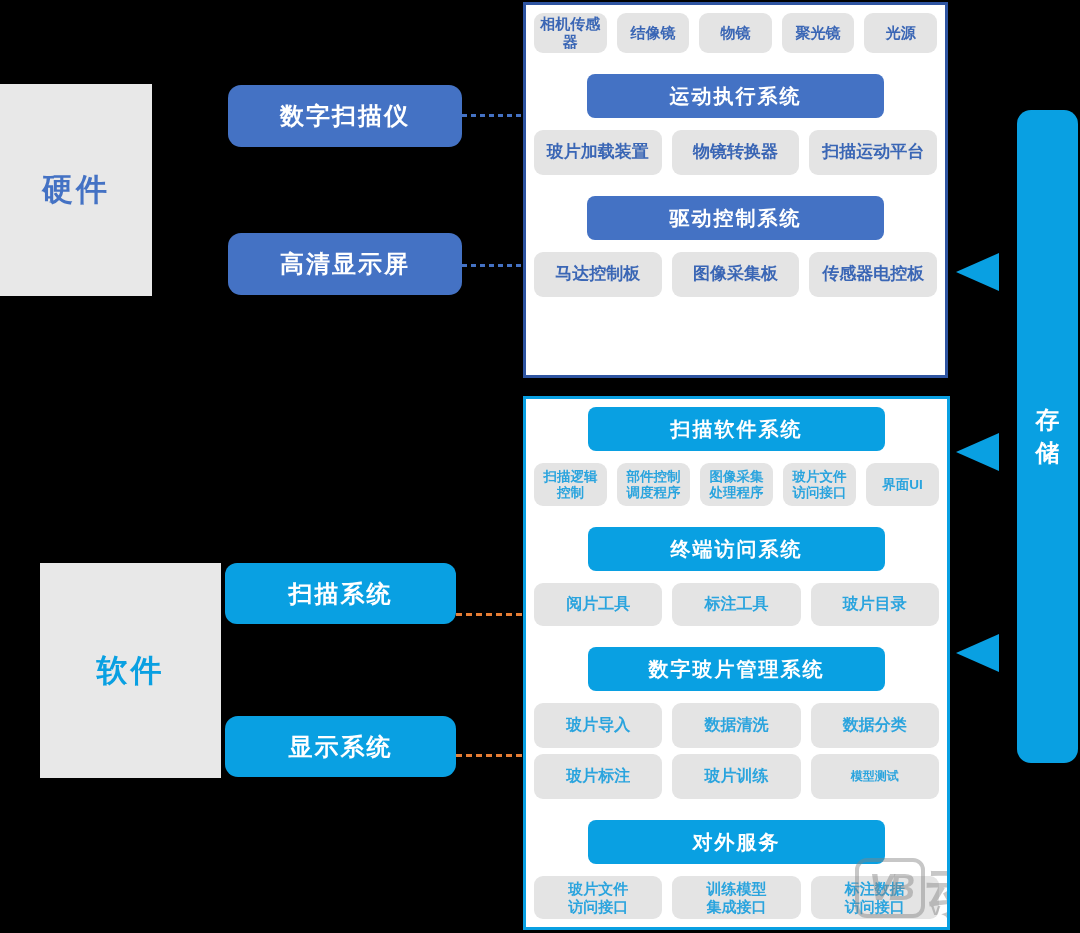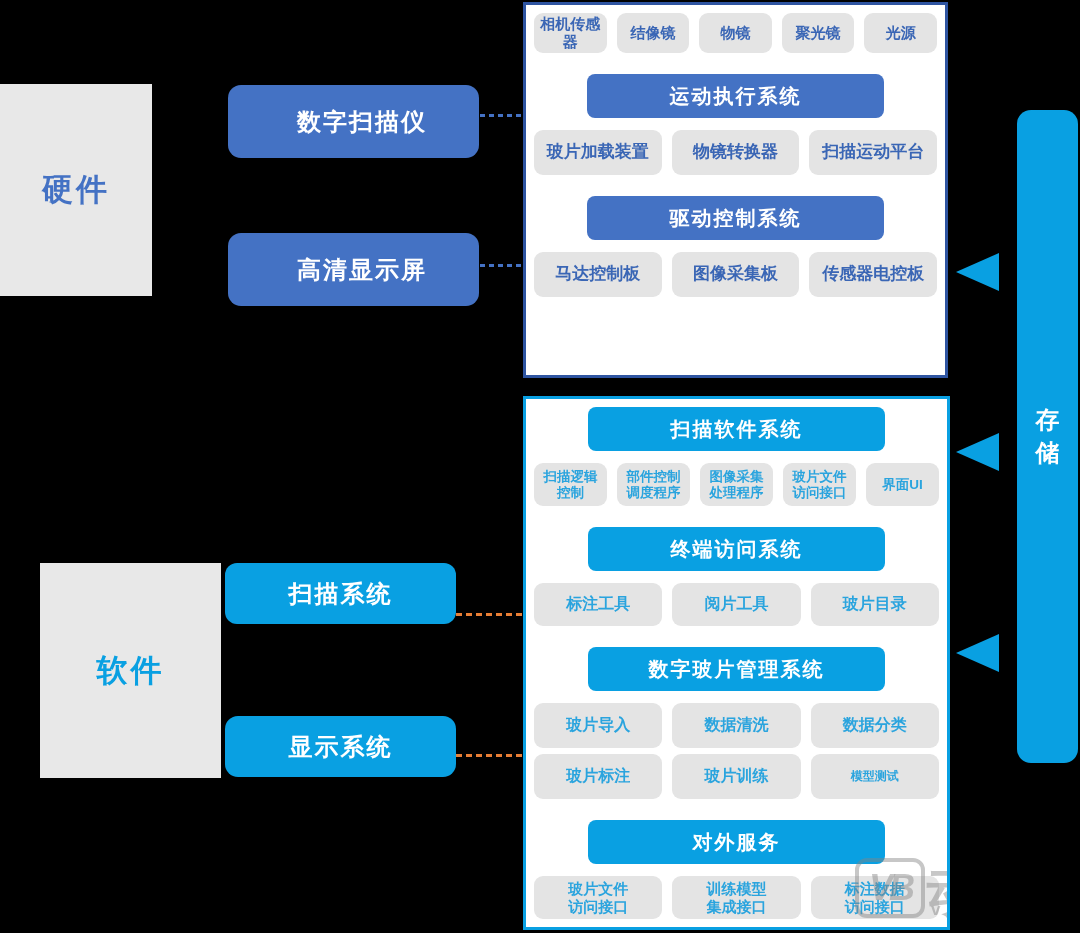--- a/index.html
+++ b/index.html
@@ -13,21 +13,21 @@
   .side-box .lbl{font-size:31px;font-weight:bold;letter-spacing:3px;}
   #hw-box{left:0;top:84px;width:152px;height:212px;}
   #hw-box .lbl{color:var(--hw-accent);}
   #sw-box{left:0;top:563px;width:181px;height:215px;margin-left:40px;}
   #sw-box .lbl{color:var(--sw-accent);}
   
   .big-btn{
     position:absolute;border-radius:13px;display:flex;align-items:center;justify-content:center;
     color:#fff;font-size:24px;font-weight:bold;letter-spacing:2px;
   }
-  .big-btn.hw{background:var(--hw-accent);left:228px;width:234px;height:73px;padding-left:17px;}
+  .big-btn.hw{background:var(--hw-accent);left:228px;width:234px;height:62px;}
   .big-btn.sw{background:var(--sw-accent);left:225px;width:231px;height:61px;}
   #btn-hw-0{top:85px;} #btn-hw-1{top:233px;}
   #btn-sw-0{top:563px;border-radius:12px;} #btn-sw-1{top:716px;}
   
   .dash{position:absolute;height:3px;}
   .dash.blue{background:repeating-linear-gradient(90deg,var(--hw-accent) 0 5px,transparent 5px 9px);}
   .dash.orange{background:repeating-linear-gradient(90deg,var(--orange) 0 6px,transparent 6px 10px);}
   #conn-hw-0{left:462px;top:114px;width:60px;}
   #conn-hw-1{left:462px;top:264px;width:60px;}
   #conn-sw-0{left:456px;top:613px;width:66px;}
@@ -170,24 +170,24 @@
           </div>
           <div class="chip" style="min-height: 43px; font-size: 13.5px;">
             <span style="display: inline-block; max-width: 58px;">界面UI</span>
           </div>
         </div>
       </div>
       <div class="section">
         <div class="sec-header">终端访问系统</div>
         <div class="chips cols-3">
           <div class="chip" style="min-height: 43px; font-size: 16px;">
+            <span>阅片工具</span>
+          </div>
+          <div class="chip" style="min-height: 43px; font-size: 16px;">
             <span>标注工具</span>
-          </div>
-          <div class="chip" style="min-height: 43px; font-size: 16px;">
-            <span>阅片工具</span>
           </div>
           <div class="chip" style="min-height: 43px; font-size: 16px;">
             <span>玻片目录</span>
           </div>
         </div>
       </div>
       <div class="section">
         <div class="sec-header">数字玻片管理系统</div>
         <div class="chips cols-3">
           <div class="chip" style="min-height: 45px; font-size: 16px;">

